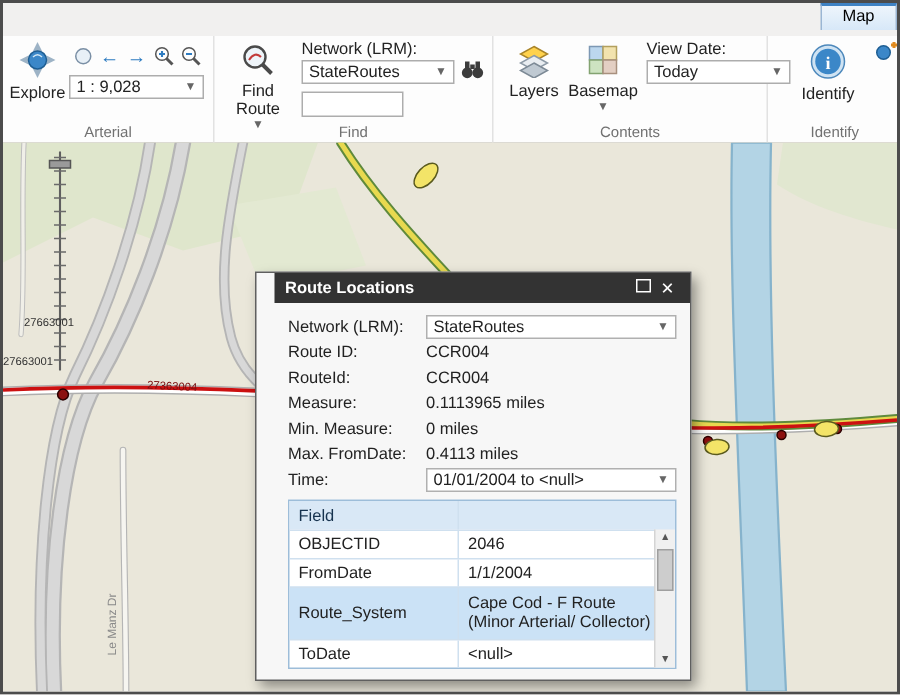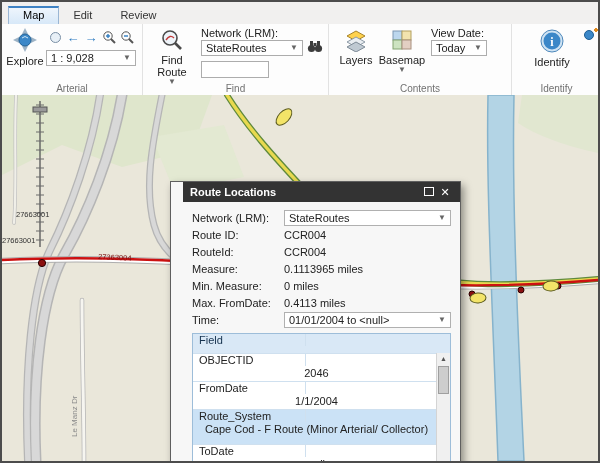--- a/index.html
+++ b/index.html
@@ -1,19 +1,19 @@
 <!DOCTYPE html>
 <html><head>
 <meta charset="utf-8">
 <style>
   html,body{margin:0;padding:0;background:#dcdcdc;}
   .window{width:600px;height:463px;border:2px solid #4c4c4c;position:relative;background:#fff;
           font-family:"Liberation Sans",sans-serif;box-sizing:border-box;overflow:hidden;}
   
-  .tabbar{height:22px;background:#f1f0ef;display:flex;align-items:flex-end;padding-left:6px;}
+  .tabbar{height:22px;background:#f1f0ef;display:flex;align-items:flex-end;padding-left:6px;flex-direction:column;}
   .tab{padding:3px 14px 3px 14px;font-size:11px;color:#333;cursor:default;}
   .tab.active{background:linear-gradient(#eef5fc,#d7e8f8);border:1px solid #9ab6d4;border-bottom:none;
               border-top:2px solid #3e82c4;padding-top:1px;color:#000;}
   
   .ribbon{height:71px;background:#fdfdfd;border-bottom:1px solid #989898;position:relative;display:flex;}
   .rgroup{position:relative;height:100%;border-right:1px solid #e2e2e2;flex:none;}
   .glabel{position:absolute;bottom:1px;left:0;right:0;text-align:center;font-size:10px;color:#717171;}
   .bigbtn{position:absolute;display:flex;flex-direction:column;align-items:center;font-size:11px;color:#222;cursor:default;text-align:center;line-height:12px;}
   .caret{color:#666;font-size:8px;line-height:8px;}
   .smallicon{width:18px;height:18px;display:inline-flex;align-items:center;justify-content:center;font-size:13px;}
@@ -29,21 +29,21 @@
   .ptitle{height:20px;background:#333;color:#fff;display:flex;align-items:center;padding:0 7px;font-weight:bold;}
   .ptitle .t{flex:1;}
   .ptitle .wbtn{width:16px;text-align:center;cursor:default;font-weight:normal;}
   .pbody{padding:7px 9px 7px 9px;}
   .prow{display:flex;align-items:center;height:17px;}
   .plabel{width:92px;flex:none;}
   .pval{flex:1;}
   .combo{flex:1;height:16px;border:1px solid #b0b0b0;background:#fff;display:flex;align-items:center;
          justify-content:space-between;padding:0 4px;box-sizing:border-box;}
   .ptable{margin-top:5px;border:1px solid #9dbdd9;background:#fff;position:relative;}
-  .trow{display:flex;border-top:1px solid #cfe0ef;min-height:18px;align-items:center;flex-direction:column;}
+  .trow{display:flex;border-top:1px solid #cfe0ef;min-height:18px;align-items:center;}
   .trow.thead{background:#d9e8f6;border-top:none;height:19px;color:#17334f;}
   .trow.sel{background:#cbe2f6;}
   .tc1{width:106px;flex:none;padding-left:6px;border-right:1px solid #cfe0ef;align-self:stretch;display:flex;align-items:center;}
   .tc2{flex:1;padding:1px 16px 1px 6px;line-height:13px;}
   .vsb{position:absolute;right:0;top:19px;bottom:0;width:13px;background:#f0f0f0;border-left:1px solid #d4d4d4;
        display:flex;flex-direction:column;align-items:center;font-size:7px;color:#555;}
   .vsb .thumb{width:9px;height:26px;background:#cdcdcd;border:1px solid #9f9f9f;margin-top:2px;}
   .vsb .ar{height:11px;display:flex;align-items:center;}
   .vsb .spacer{flex:1;}
 </style>
@@ -152,21 +152,21 @@
             <rect x="3" y="3" width="9" height="9" fill="#bcd7ee" stroke="#7d98b4"></rect>
             <rect x="12" y="3" width="9" height="9" fill="#f2e3ae" stroke="#b3a05e"></rect>
             <rect x="3" y="12" width="9" height="9" fill="#cde3c1" stroke="#83a371"></rect>
             <rect x="12" y="12" width="9" height="9" fill="#e3cfc3" stroke="#a8907e"></rect>
           </svg>
         </span>
         <span>Basemap</span>
         <span class="caret">▼</span>
       </div>
       <div class="rlabel" style="left:102px;top:3px">View Date:</div>
-      <div class="combo16" style="position:absolute;left:102px;top:16px;width:56px">
+      <div class="combo16" style="position:absolute;left:102px;top:16px;width:96px">
         <span>Today</span>
           <span class="caret">▼</span>
       </div>
       <div class="glabel">Contents</div>
     </div>
 
     <div class="rgroup" style="width:89px;border-right:none">
       <div class="bigbtn" style="left:18px;top:4px;width:44px">
         <span>
           <svg width="26" height="26" viewBox="0 0 26 26">

